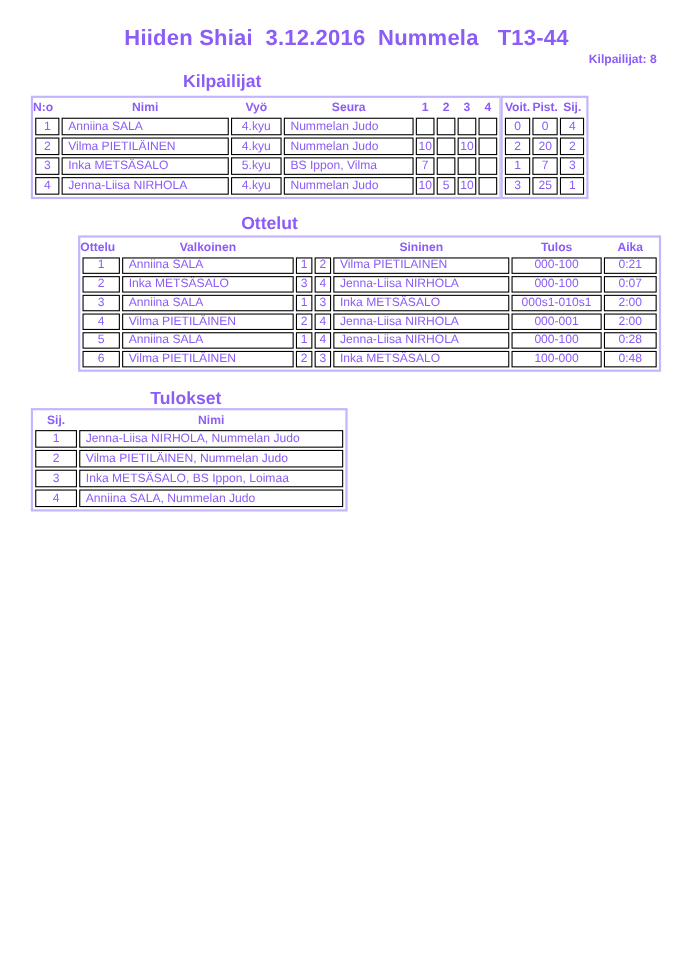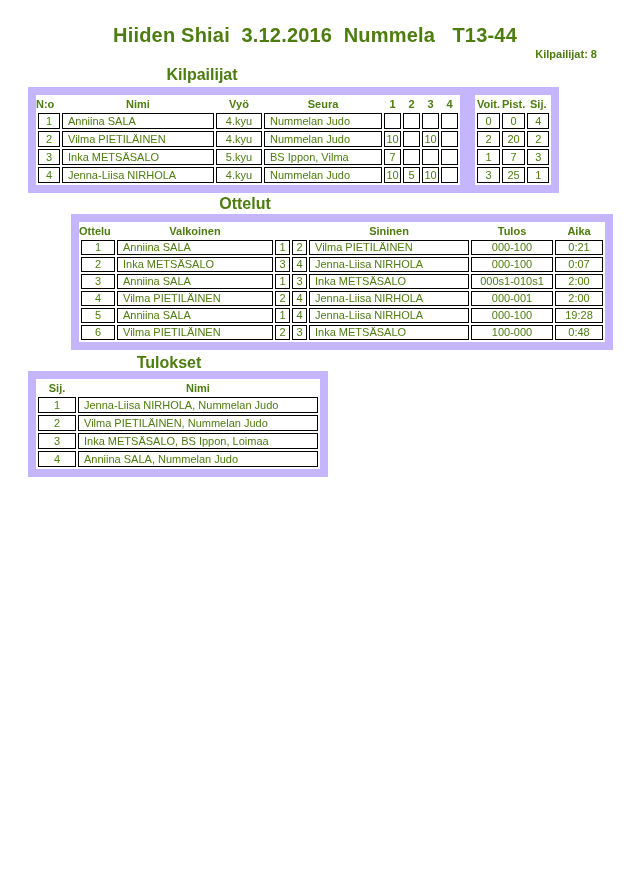--- a/index.html
+++ b/index.html
@@ -1,20 +1,20 @@
 <!DOCTYPE html>
 <html><head>
 <meta charset="utf-8">
 <style>
   html, body { margin:0; padding:0; background:#ffffff; }
   .page {
     position:relative;
     width:630px; height:891px;
     background:#ffffff;
-    color:#4d7c0f;
+    color:#8b5cf6;
     font-family:"Liberation Sans","DejaVu Sans",sans-serif;
     overflow:hidden;
   }
   .title {
     position:absolute; top:24px; left:0; width:630px;
     text-align:center; font-size:20px; font-weight:bold;
     white-space:pre; letter-spacing:0.2px;
   }
   .count {
     position:absolute; top:48px; right:33px;
@@ -28,21 +28,21 @@
   #h-results     { top:354px; left:28px; width:282px; }
 
   .tablegroup { position:absolute; left:28px; display:flex; align-items:flex-start; }
   #competitors-group { top:87px; }
   #matches-group     { top:214px;padding-left:43px; }
   #results-group     { top:371px; }
 
   table.grid {
     border-collapse:separate;
     border-spacing:2px;
-    border:8px solid #c4b5fd;
+    border:2px solid #c4b5fd;
     table-layout:fixed;
     background:#fff;
   }
   .grid th, .grid td {
     box-sizing:border-box;
     font-size:11px;
     padding:0;
     overflow:visible;
     white-space:nowrap;
     vertical-align:middle;
@@ -241,21 +241,21 @@
           <td>000-001</td>
           <td>2:00</td>
         </tr>
         <tr>
           <td>5</td>
           <td class="l">Anniina SALA</td>
           <td>1</td>
           <td>4</td>
           <td class="l">Jenna-Liisa NIRHOLA</td>
           <td>000-100</td>
-          <td>19:28</td>
+          <td>0:28</td>
         </tr>
         <tr>
           <td>6</td>
           <td class="l">Vilma PIETILÄINEN</td>
           <td>2</td>
           <td>3</td>
           <td class="l">Inka METSÄSALO</td>
           <td>100-000</td>
           <td>0:48</td>
         </tr>

